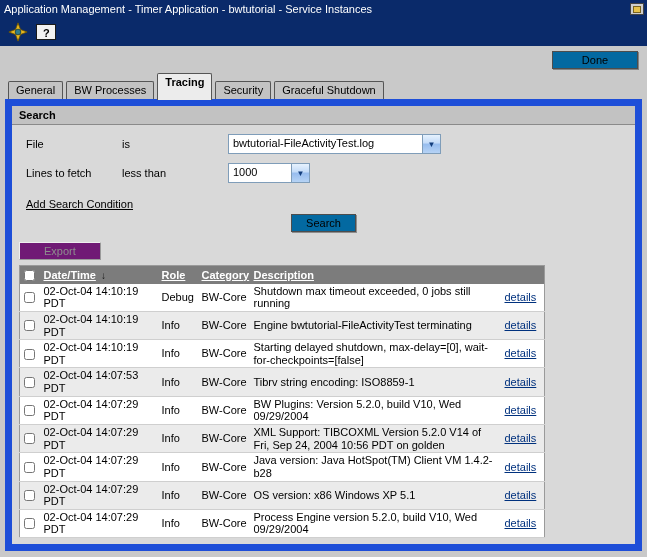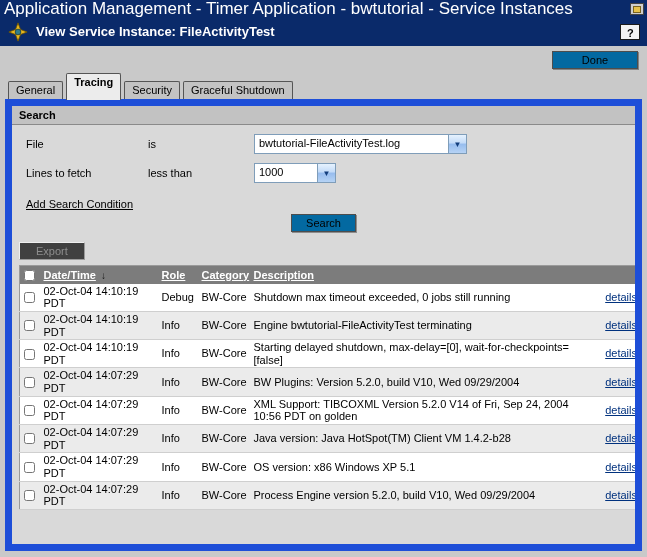--- a/index.html
+++ b/index.html
@@ -11,21 +11,21 @@
     font-size: 11px; color: #000;
     overflow: hidden;
   }
 
   
   .breadcrumb-bar {
     height: 17px; background: #0a2a6a;
     display: flex; align-items: center; justify-content: space-between;
     padding: 0 3px 0 4px;
   }
-  .breadcrumb { color: #fff; font-size: 17px; white-space: nowrap; }
+  .breadcrumb { color: #fff; font-size: 11px; white-space: nowrap; }
   .mini-icon {
     width: 14px; height: 12px; background: #cfcfcf;
     border: 1px solid #444; position: relative; cursor: pointer; flex: 0 0 auto;
   }
   .mini-icon::after {
     content: ""; position: absolute; left: 2px; top: 2px;
     width: 6px; height: 5px; background: #e7c24a; border: 1px solid #7a6420;
   }
 
   .title-bar {
@@ -66,21 +66,21 @@
   
   .panel {
     border: 7px solid #1d4ed8; margin: 0 5px; background: #d9d9d9;
     height: 452px; overflow: hidden; position: relative; z-index: 1;
   }
   .search-header {
     background: #c2c2c2; border-bottom: 1px solid #8a8a8a;
     font-weight: bold; padding: 3px 7px;
   }
   .search-row { display: flex; align-items: center; margin: 9px 0 0 14px; height: 20px; }
-  .sl { width: 122px; }
+  .sl { width: 96px; }
   .so { width: 106px; }
 
   .combo {
     display: flex; align-items: stretch; height: 20px;
     border: 1px solid #7f9db9; background: #fff; cursor: pointer;
   }
   .combo-text { flex: 1; padding: 2px 4px; white-space: nowrap; overflow: hidden; }
   .combo-btn {
     width: 18px; border-left: 1px solid #7f9db9;
     background: linear-gradient(#e6f2fe 0%, #c3dbf8 45%, #96bcee 50%, #b6d3f5 100%);
@@ -91,77 +91,77 @@
   .combo-lines { width: 82px; }
 
   .add-link {
     display: inline-block; margin: 15px 0 2px 14px;
     color: #000; text-decoration: underline; cursor: pointer;
   }
   .search-btn-row { text-align: center; margin: 2px 0 8px; }
   .btn-search { padding: 2px 14px; }
 
   .export-btn {
-    margin: 2px 0 5px 7px; padding: 2px 16px;
-    background: #404040; color: #8e8e8e;
+    margin: 2px 0 5px 7px; padding: 2px 24px;
+    background: #701a75; color: #8e8e8e;
     border: 1px solid; border-color: #efefef #9a9a9a #9a9a9a #efefef;
     font-family: inherit; font-size: 11px;
   }
 
   
   .log-table {
-    border-collapse: collapse; width: 622px; margin: 0 0 0 7px;
+    border-collapse: collapse; width: 526px; margin: 0 0 0 7px;
     background: #fff; border: 1px solid #9a9a9a; table-layout: fixed;
   }
   .log-table thead th {
     background: #7c7c7c; color: #fff; text-align: left;
     font-weight: bold; padding: 2px 3px; white-space: nowrap; overflow: hidden;
   }
   .th-link { text-decoration: underline; cursor: pointer; }
   .sort-arrow { color: #151515; font-size: 10px; margin-left: 2px; cursor: pointer; }
   .log-table td {
     padding: 1px 3px; border-bottom: 1px solid #cfcfcf;
     vertical-align: middle; line-height: 1.15;
   }
   .log-table tbody tr:nth-child(even) { background: #ebebeb; }
   .col-check { width: 21px; }
   .col-date { width: 118px; }
   .col-role { width: 40px; }
   .col-cat { width: 52px; }
-  .col-details { width: 43px; text-align: right; }
+  .col-details { width: 43px; text-align: left; }
   .details-link { color: #00317e; text-decoration: underline; cursor: pointer; }
   input[type=checkbox] { width: 11px; height: 11px; margin: 1px 2px 1px 1px; vertical-align: middle; }
 </style>
 </head>
 <body>
 
 <div>
 
   <div class="breadcrumb-bar">
     <span class="breadcrumb">Application Management - Timer Application - bwtutorial - Service Instances</span>
     <span class="mini-icon"></span>
   </div>
 
   <div class="title-bar">
     <span class="app-icon">
       <svg width="22" height="20" viewBox="0 0 24 24" aria-hidden="true">
         <polygon points="12,1 15,9 23,12 15,15 12,23 9,15 1,12 9,9" fill="#e8b820" stroke="#6b5200" stroke-width="1"></polygon>
         <circle cx="12" cy="12" r="3.4" fill="#2e7d8c" stroke="#163f47" stroke-width="1"></circle>
       </svg>
     </span>
-    <span class="page-title">View Service Instance: FileActivityTest</span>
     <button class="help-btn">?</button>
   </div>
 
   <div class="toolbar">
     <button class="btn btn-done">Done</button>
   </div>
 
   <div class="tabs">
     <span class="tab">General</span>
+    <span class="tab">BW Processes</span>
     <span class="tab active">Tracing</span>
     <span class="tab">Security</span>
     <span class="tab">Graceful Shutdown</span>
   </div>
 
   <div class="panel">
 
     <div class="search-header">Search</div>
 
     <div class="search-row">
@@ -232,20 +232,28 @@
         <tr>
           <td class="col-check"><input type="checkbox" style=""></td>
           <td class="col-date"><span>02-Oct-04 14:10:19</span><br><span>PDT</span></td>
           <td class="col-role">Info</td>
           <td class="col-cat">BW-Core</td>
           <td>Starting delayed shutdown, max-delay=[0], wait-for-checkpoints=[false]</td>
           <td class="col-details"><a class="details-link">details</a></td>
         </tr>
         <tr>
           <td class="col-check"><input type="checkbox" style=""></td>
+          <td class="col-date"><span>02-Oct-04 14:07:53</span><br><span>PDT</span></td>
+          <td class="col-role">Info</td>
+          <td class="col-cat">BW-Core</td>
+          <td>Tibrv string encoding: ISO8859-1</td>
+          <td class="col-details"><a class="details-link">details</a></td>
+        </tr>
+        <tr>
+          <td class="col-check"><input type="checkbox" style=""></td>
           <td class="col-date"><span>02-Oct-04 14:07:29</span><br><span>PDT</span></td>
           <td class="col-role">Info</td>
           <td class="col-cat">BW-Core</td>
           <td>BW Plugins: Version 5.2.0, build V10, Wed 09/29/2004</td>
           <td class="col-details"><a class="details-link">details</a></td>
         </tr>
         <tr>
           <td class="col-check"><input type="checkbox" style=""></td>
           <td class="col-date"><span>02-Oct-04 14:07:29</span><br><span>PDT</span></td>
           <td class="col-role">Info</td>

